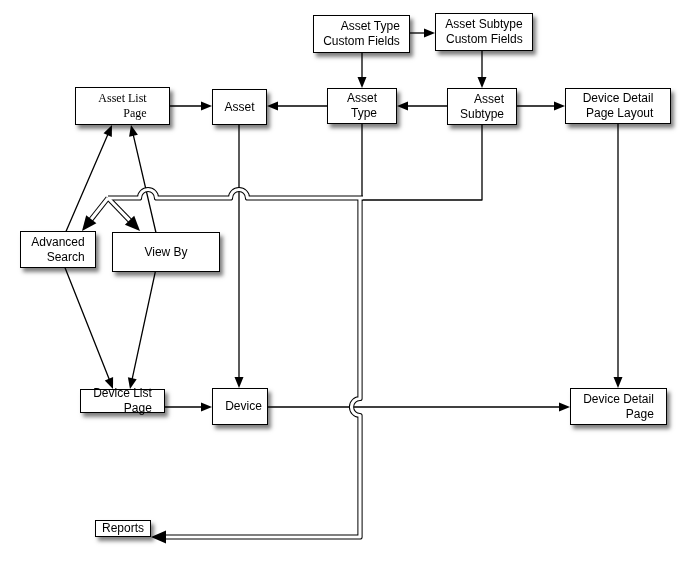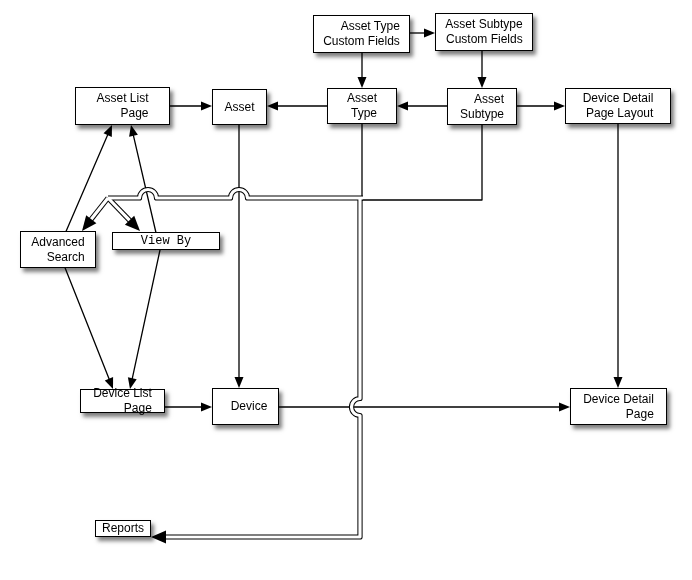--- a/index.html
+++ b/index.html
@@ -61,21 +61,21 @@
     </svg>
   <div id="node-layer">
       <div class="node" style="left: 313px; top: 15px; width: 97px; height: 38px;">
         <span class="lbl">Asset Type
 Custom Fields</span>
       </div>
       <div class="node" style="left: 435px; top: 13px; width: 98px; height: 38px;">
         <span class="lbl">Asset Subtype
 Custom Fields</span>
       </div>
-      <div class="node" style="left: 75px; top: 87px; width: 95px; height: 38px;">
+      <div class="node" style="left: 75px; top: 87px; width: 95px; height: 38px; font-family: Liberation Serif, serif;">
         <span class="lbl">Asset List
 Page</span>
       </div>
       <div class="node" style="left: 212px; top: 89px; width: 55px; height: 36px;">
         <span class="lbl">Asset</span>
       </div>
       <div class="node" style="left: 327px; top: 88px; width: 70px; height: 36px;">
         <span class="lbl">Asset
 Type</span>
       </div>
@@ -84,28 +84,28 @@
 Subtype</span>
       </div>
       <div class="node" style="left: 565px; top: 88px; width: 106px; height: 36px;">
         <span class="lbl">Device Detail
 Page Layout</span>
       </div>
       <div class="node" style="left: 20px; top: 231px; width: 76px; height: 37px;">
         <span class="lbl">Advanced
 Search</span>
       </div>
-      <div class="node" style="left: 112px; top: 232px; width: 108px; height: 18px; font-family: Liberation Mono, monospace;">
+      <div class="node" style="left: 112px; top: 232px; width: 108px; height: 40px;">
         <span class="lbl">View By</span>
       </div>
       <div class="node" style="left: 80px; top: 389px; width: 85px; height: 24px;">
         <span class="lbl">Device List
 Page</span>
       </div>
-      <div class="node" style="left: 212px; top: 388px; width: 67px; height: 37px; padding-left: 7px;">
+      <div class="node" style="left: 212px; top: 388px; width: 56px; height: 37px; padding-left: 7px;">
         <span class="lbl">Device</span>
       </div>
       <div class="node" style="left: 570px; top: 388px; width: 97px; height: 37px;">
         <span class="lbl">Device Detail
 Page</span>
       </div>
       <div class="node" style="left: 95px; top: 520px; width: 56px; height: 17px;">
         <span class="lbl">Reports</span>
       </div>
     </div>

